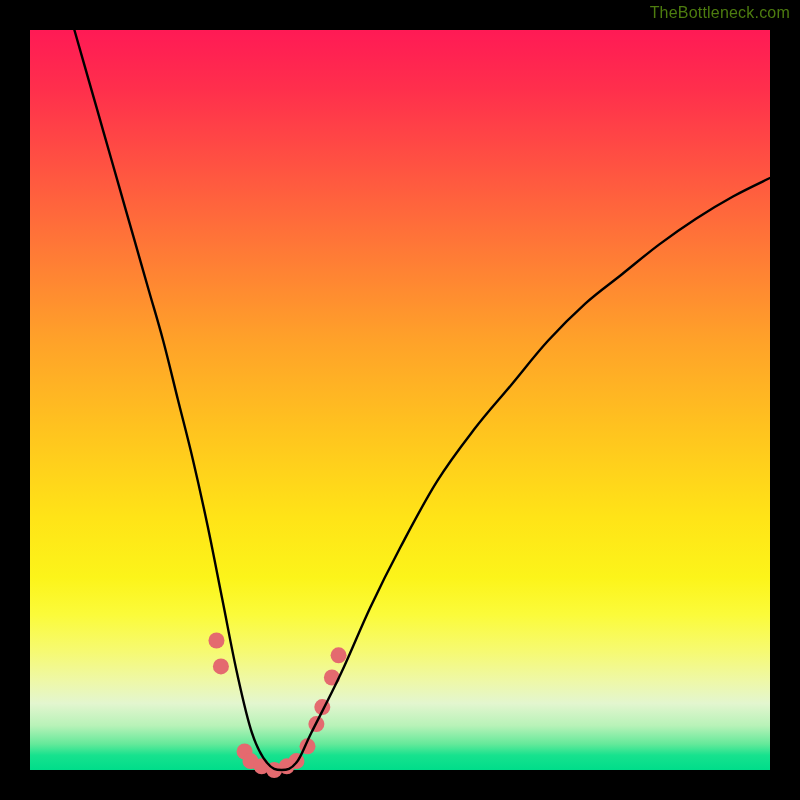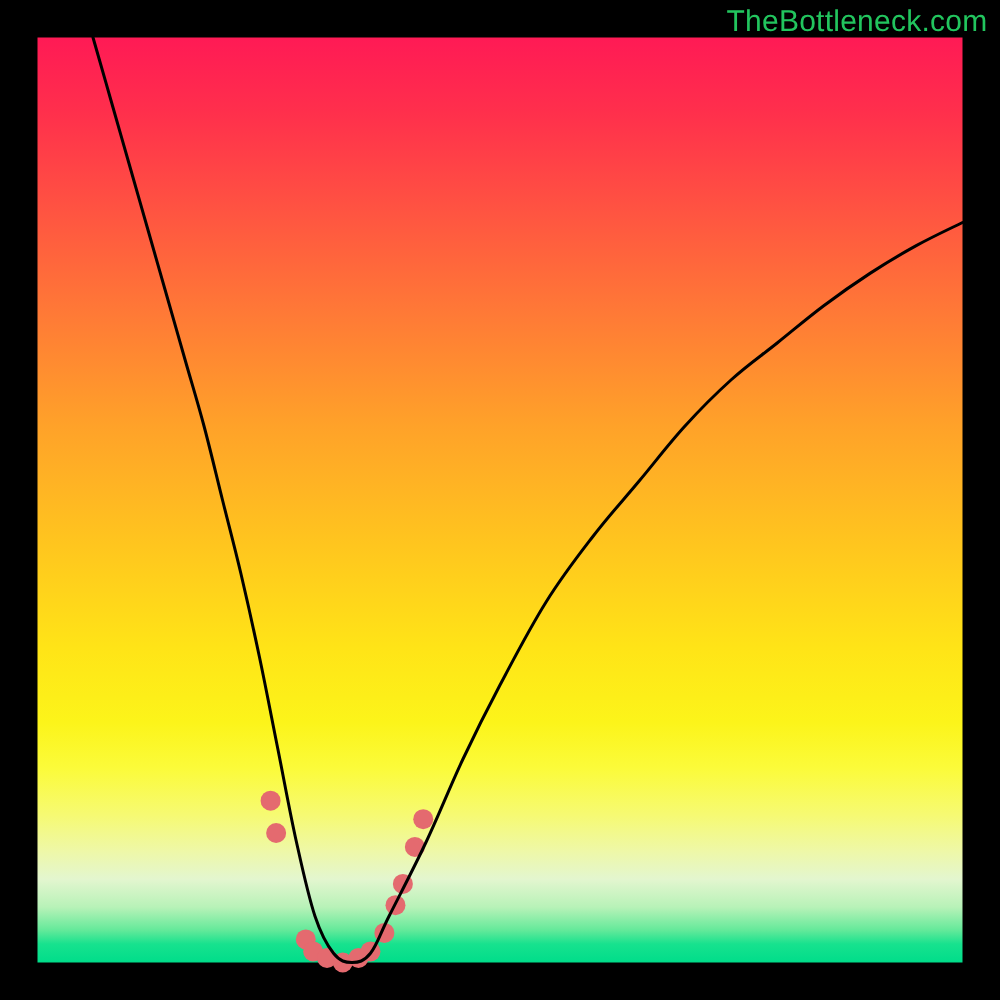--- a/index.html
+++ b/index.html
@@ -48,22 +48,22 @@
     left: 0;
     top: 0;
     width: 740px;
     height: 740px;
     overflow: visible;
   }
   .watermark {
     position: absolute;
     top: 4px;
     right: 10px;
-    color: #22c55e;
-    font-size: 24px;
+    color: #4d7c0f;
+    font-size: 16px;
     font-weight: 500;
     letter-spacing: 0.2px;
     user-select: none;
   }
 </style>
 </head>
 <body>
 
 <div class="frame">
   <div class="plot-area">

